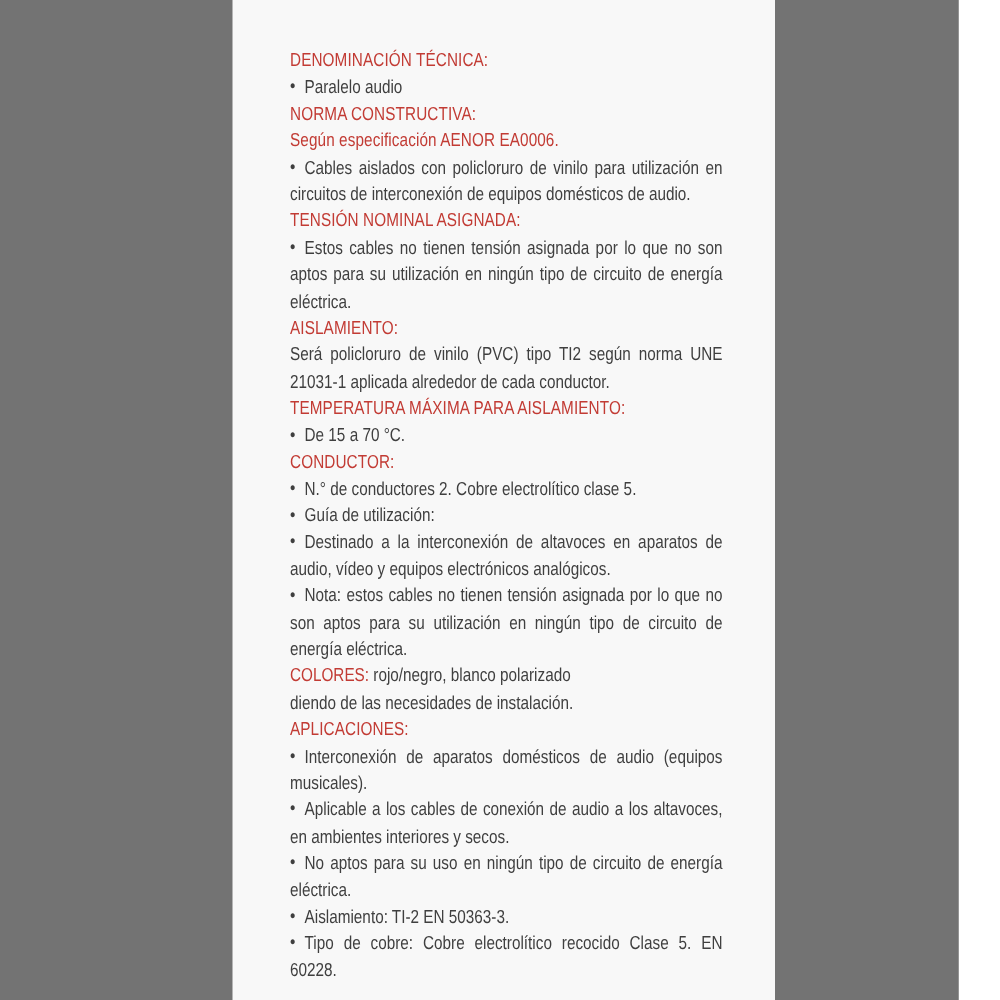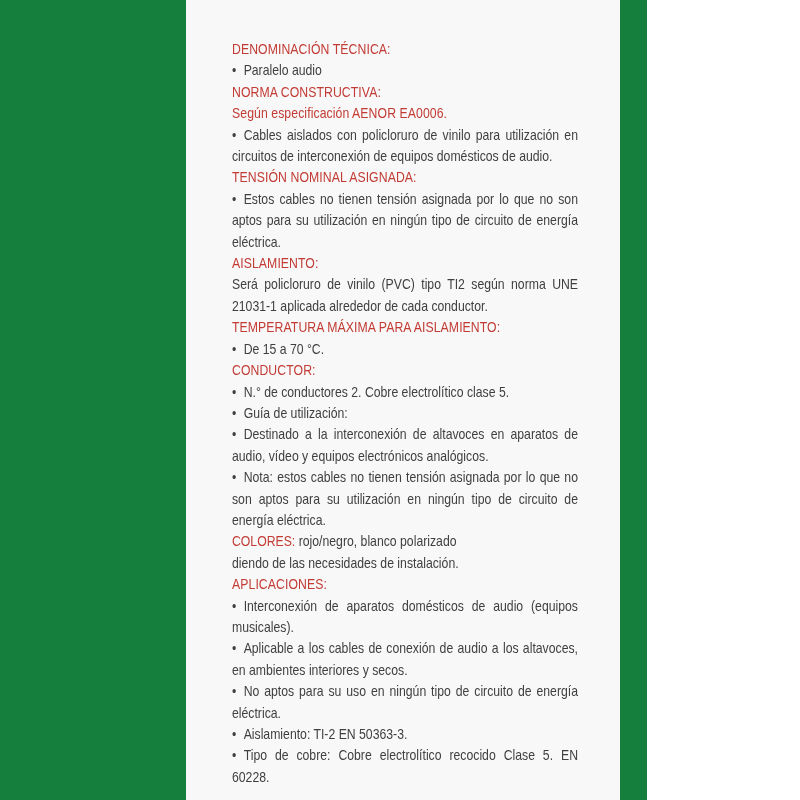--- a/index.html
+++ b/index.html
@@ -4,23 +4,23 @@
 <style>
   * { margin: 0; padding: 0; box-sizing: border-box; }
   html, body { width: 800px; height: 800px; }
   body {
     background: #ffffff;
     font-family: "Liberation Sans", "DejaVu Sans", sans-serif;
     overflow: hidden;
   }
   .page {
     position: relative;
-    width: 647px;
+    width: 767px;
     height: 800px;
-    background: #15803d;
+    background: #737373;
   }
   .sheet {
     position: absolute;
     left: 186px;
     top: 0;
     width: 434px;
     height: 800px;
     background: #f8f8f8;
   }
   .content {

